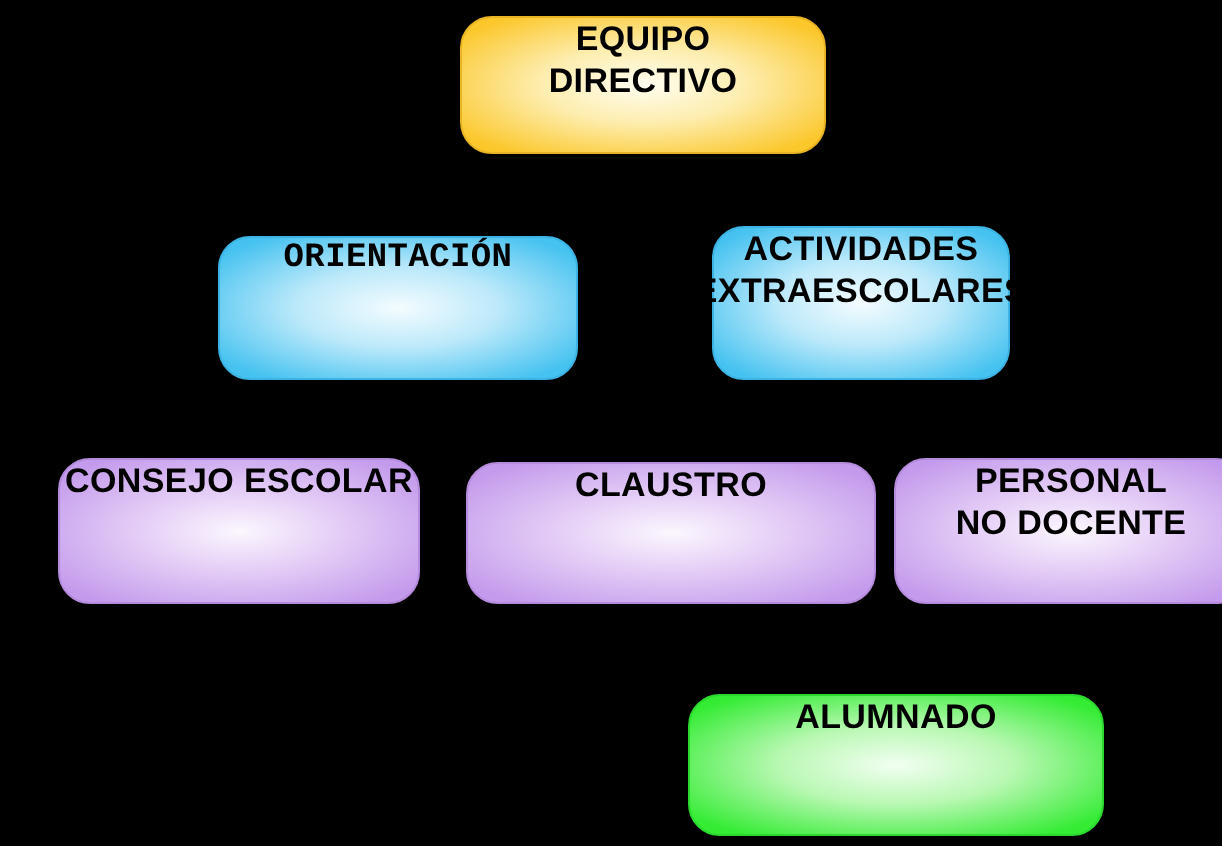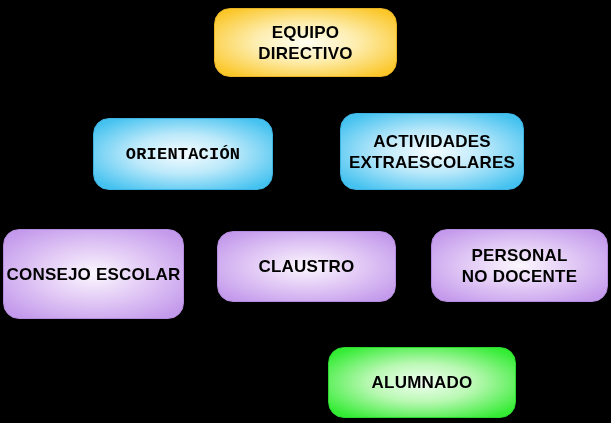--- a/index.html
+++ b/index.html
@@ -12,23 +12,24 @@
     width: 611px;
     height: 423px;
     background: #000000;
     overflow: hidden;
     font-family: "Liberation Sans", sans-serif;
   }
   .node {
     position: absolute;
     border-radius: 16px;
     display: flex;
-    align-items: center;
+    align-items: flex-start;
     justify-content: center;
     box-sizing: border-box;
+    margin-left: 16px;
   }
   .node .label {
     color: #000000;
     font-weight: bold;
     font-size: 17px;
     line-height: 21px;
     text-align: center;
     white-space: pre-line;
     letter-spacing: 0.2px;
   }
@@ -44,26 +45,26 @@
     background: radial-gradient(ellipse at 50% 50%, #FBF7FE 0%, #E4CDF6 40%, #C49BEC 88%);
     border: 1px solid #b58bdd;
   }
   .node.green {
     background: radial-gradient(ellipse at 50% 50%, #F2FFF2 0%, #B9F8B3 40%, #35EC35 88%);
     border: 1px solid #2bd92e;
   }
   
   .n0 { left: 214px; top: 8px;   width: 183px; height: 69px; }
   .n1 { left: 93px;  top: 118px; width: 180px; height: 72px; font-family: Liberation Mono, monospace; }
-  .n2 { left: 340px; top: 113px; width: 184px; height: 77px; }
-  .n3 { left: 3px;   top: 229px; width: 181px; height: 90px; }
-  .n4 { left: 217px; top: 231px; width: 179px; height: 71px; }
+  .n2 { left: 340px; top: 113px; width: 149px; height: 77px; }
+  .n3 { left: 13px;   top: 229px; width: 181px; height: 73px; }
+  .n4 { left: 217px; top: 231px; width: 205px; height: 71px; }
   .n5 { left: 431px; top: 229px; width: 177px; height: 73px; }
   .n6 { left: 100px; top: 347px; width: 193px; height: 71px; }
-  .n7 { left: 328px; top: 347px; width: 188px; height: 71px; }
+  .n7 { left: 328px; top: 347px; width: 208px; height: 71px; }
 </style>
 </head>
 <body>
 
 <div class="canvas">
 
   <div class="node yellow n0">
     <span class="label">EQUIPO
 DIRECTIVO</span>
   </div>

